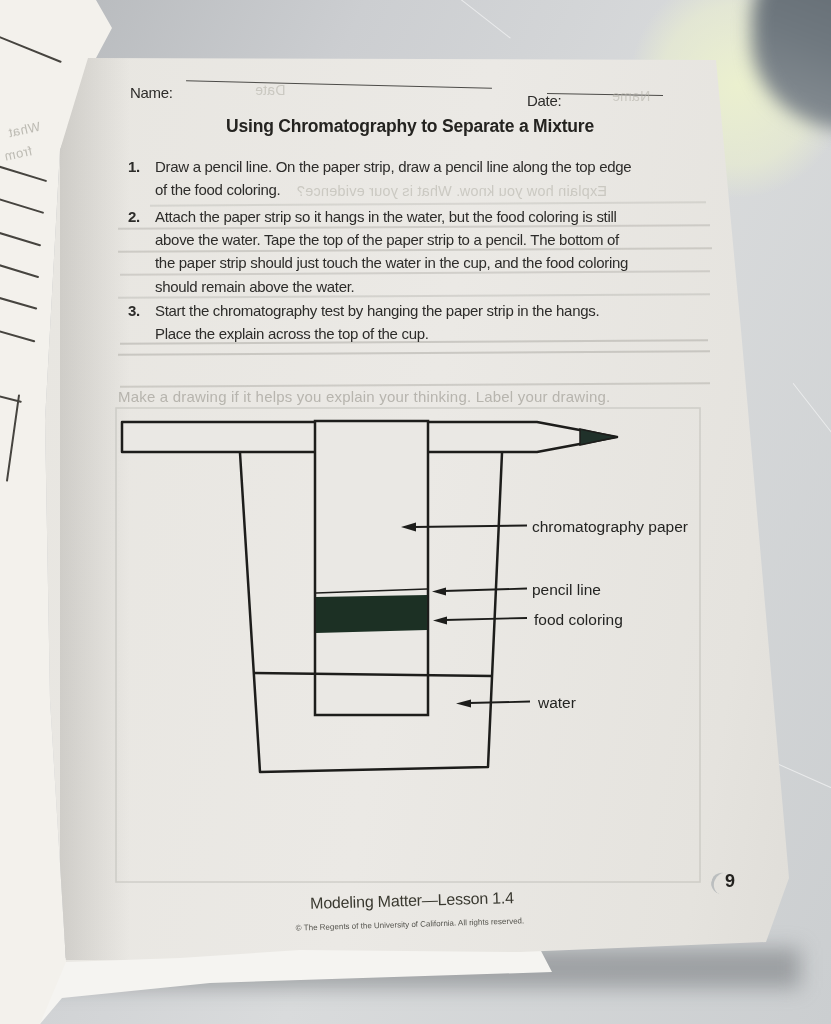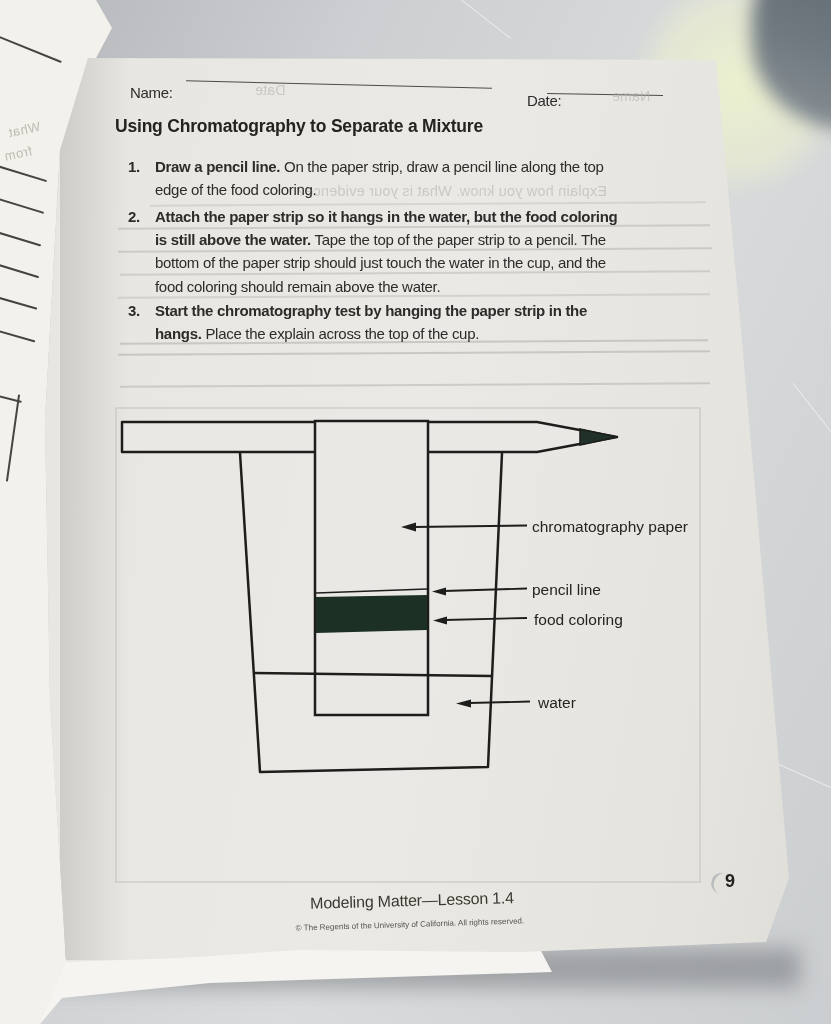--- a/index.html
+++ b/index.html
@@ -32,22 +32,22 @@
     background:rgba(108,111,115,.5);filter:blur(10px);}
 
   
   .page{position:absolute;inset:0;
     clip-path:polygon(88px 58px,716px 60px,741px 330px,789px 878px,766px 942px,520px 952px,300px 950px,180px 958px,66px 962px,50px 700px,45px 420px,60px 150px);
     background:linear-gradient(100deg,#d8d5d0 0%,#e8e6e1 9%,#ebe9e5 50%,#e5e3de 84%,#dddbd6 100%);}
   .binding-shade{position:absolute;left:60px;top:55px;width:70px;height:905px;
     background:linear-gradient(90deg,rgba(90,88,84,.18),rgba(90,88,84,0));}
 
   .txt{position:absolute;color:#2d2c2a;font-size:15px;letter-spacing:-.3px;}
-  .b{font-weight:700;}
-  .title{font-weight:700;font-size:17.5px;letter-spacing:-.2px;color:#242320;}
+  .b{font-weight:400;}
+  .title{font-weight:700;font-size:17.5px;text-align:center;letter-spacing:-.2px;color:#242320;}
   .blank{position:absolute;border-bottom:1.6px solid #4c4b48;}
 
   .item{position:absolute;left:128px;width:505px;line-height:23.2px;}
   .item .num{position:absolute;left:0;top:0;font-weight:700;}
   .item .body{margin-left:27px;}
 
   .gline{position:absolute;height:1.5px;background:#aaa8a2;transform:rotate(-.35deg);}
   .ghost{position:absolute;color:rgba(170,168,160,.8);font-size:15px;letter-spacing:.2px;}
   .mirror{transform:scaleX(-1);color:rgba(176,174,166,.55);}
 
@@ -119,20 +119,21 @@
     </div>
     <div class="item txt" style="top:205px;">
       <span class="num">2.</span>
       <div class="body"><span class="b">Attach the paper strip so it hangs in the water, but the food coloring is still above the water.</span><span> Tape the top of the paper strip to a pencil. The bottom of the paper strip should just touch the water in the cup, and the food coloring should remain above the water.</span></div>
     </div>
     <div class="item txt" style="top:299px;">
       <span class="num">3.</span>
       <div class="body"><span class="b">Start the chromatography test by hanging the paper strip in the hangs.</span><span> Place the explain across the top of the cup.</span></div>
     </div>
 
+    <div class="ghost" style="left:118px;top:388px;">Make a drawing if it helps you explain your thinking. Label your drawing.</div>
 
     <svg class="diagram" viewBox="0 0 595 480">
 
       <rect x="1" y="2" width="584" height="474" fill="none" stroke="#c2c0ba" stroke-width="1.5" opacity="0.65"></rect>
 
       <polygon points="7,16 422,16 502,31 422,46 7,46" fill="#eae8e4" stroke="#1d1d1b" stroke-width="2.5" stroke-linejoin="round"></polygon>
       <polygon points="465,23 502,31 465,39" fill="#20312a" stroke="#1d1d1b" stroke-width="1.5"></polygon>
 
       <path d="M 125,47 L 145,366 L 373,361 L 387,47" fill="none" stroke="#1d1d1b" stroke-width="2.5" stroke-linejoin="round"></path>
 

